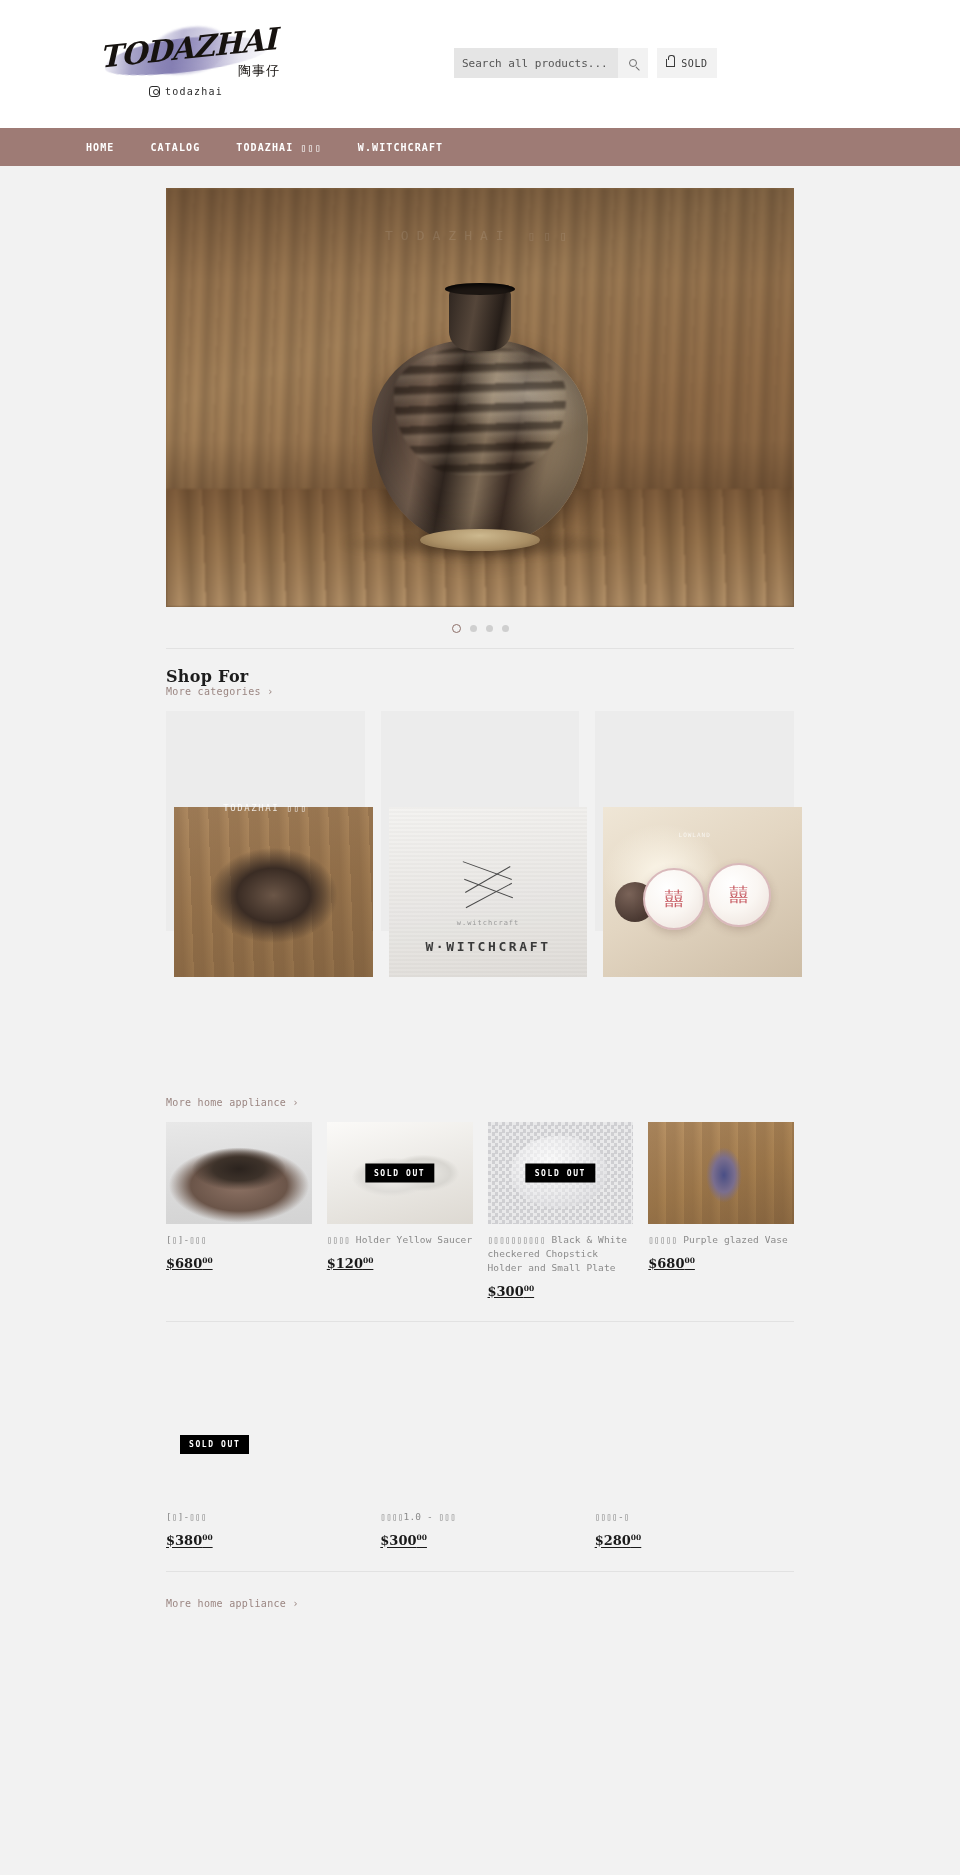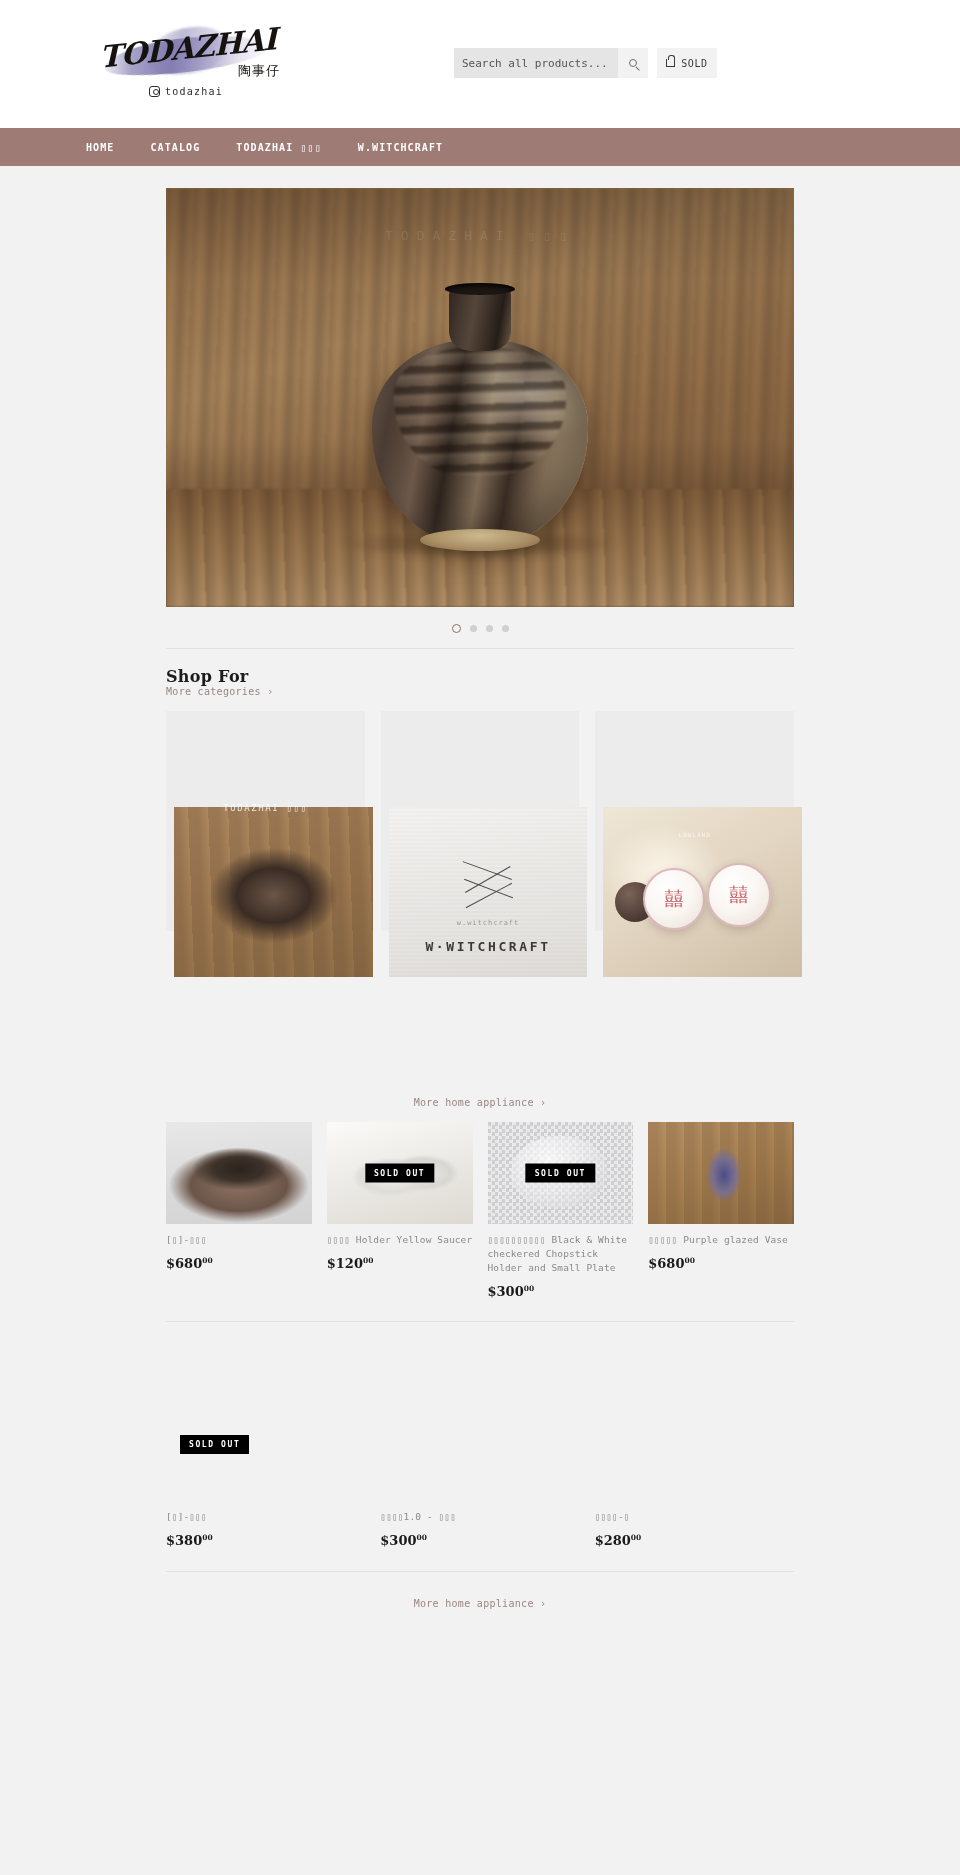--- a/index.html
+++ b/index.html
@@ -339,21 +339,21 @@
   .more-link {
     font-size: 10px;
     color: #9b8682;
     text-decoration: none;
     letter-spacing: 0.3px;
     white-space: nowrap;
   }
   .more-row {
     width: 628px;
     margin: 0 auto;
-    text-align: center;
+    text-align: left;
     padding: 10px 0 12px;
   }
 
   
   .cats {
     width: 628px;
     margin: 0 auto;
     display: flex;
     gap: 16px;
     height: 220px;
@@ -487,20 +487,21 @@
     line-height: 14px;
     color: #8a8a8a;
     letter-spacing: 0.1px;
   }
   .p-price {
     margin-top: 9px;
     font-family: "DejaVu Serif", serif;
     font-weight: 700;
     font-size: 13px;
     color: #1a1a1a;
+    text-decoration: underline;
   }
   .p-price sup { font-size: 7.5px; vertical-align: super; }
 
   
   .img-bowl {
     background:
       radial-gradient(ellipse 52% 34% at 50% 46%, #2b231e 0%, #3d322a 34%, rgba(61,50,42,0) 62%),
       radial-gradient(ellipse 60% 46% at 50% 62%, #8d7264 0%, #6b5549 55%, rgba(107,85,73,0) 80%),
       linear-gradient(175deg, #e8e8e8 0%, #dedede 40%, #d3d3d3 100%);
   }

